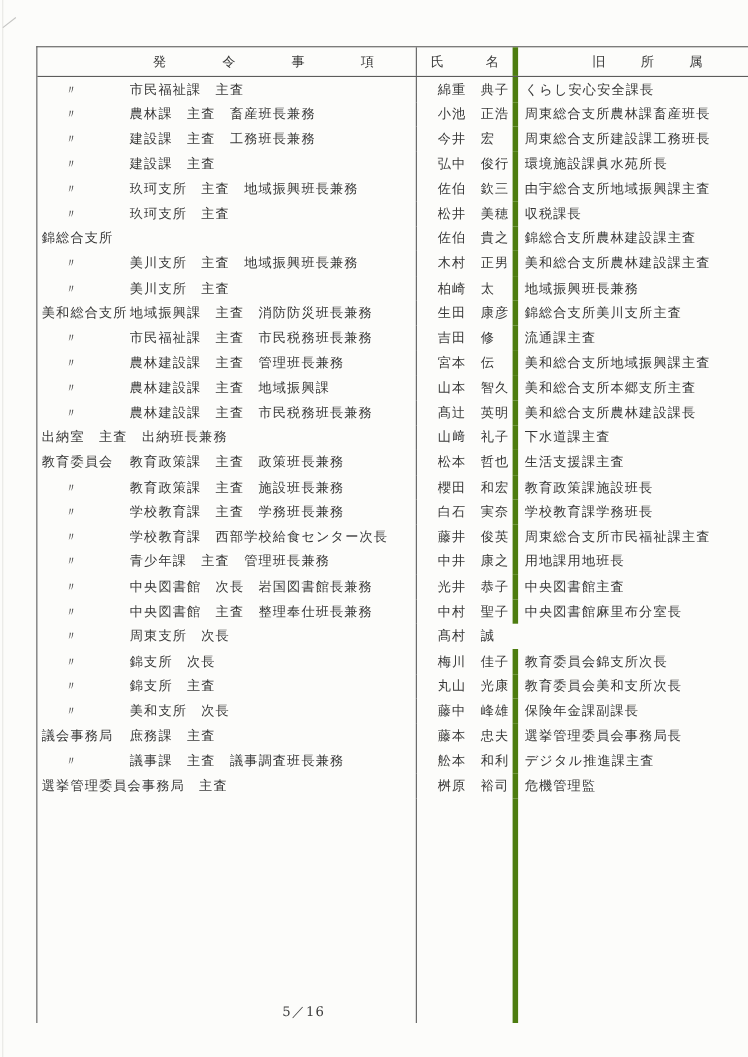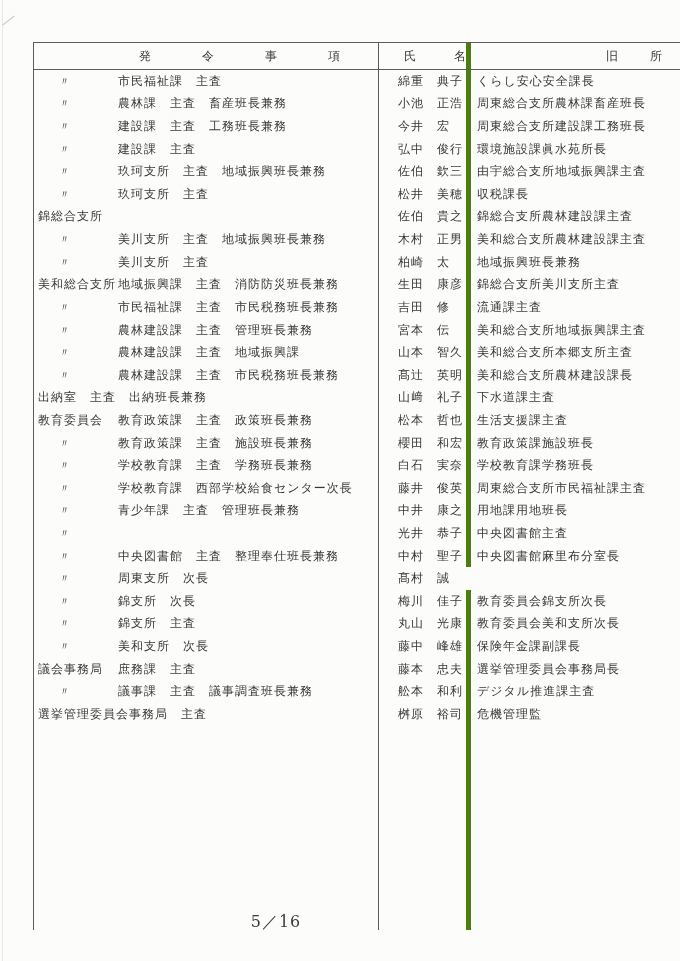--- a/index.html
+++ b/index.html
@@ -29,33 +29,33 @@
     display:flex; align-items:center; box-sizing:border-box;
     font-size:12px; letter-spacing:1px; white-space:nowrap; overflow:hidden;
   }
   .c1 { width:344px; padding-left:4px; }
   .c2 { width:88px; border-left:1px solid #5c5c5c; padding-left:19px; }
   .c3 { flex:1; border-left:5px solid #4d7c0f; padding-left:6px; }
 
   
   .hcell { overflow:visible; }
   .h1 { justify-content:flex-start; padding-left:105px; }
-  .h2, .h3 { justify-content:flex-end; padding-left:0; }
+  .h2, .h3 { justify-content:center; padding-left:0; }
   .hs1 { letter-spacing:51px; margin-right:-51px; }
   .hs2 { letter-spacing:38px; margin-right:-38px; }
   .hs3 { letter-spacing:32px; margin-right:-32px; }
 
   
   .org { display:inline-block; min-width:80px; flex:0 0 auto; }
   .org.ditto { width:80px; min-width:0; padding-left:21px; box-sizing:border-box; font-size:11px; color:#454545; }
   .detail { flex:0 0 auto; }
 
   .page-num {
     position:absolute; left:0; top:912px; width:552px; text-align:center;
-    font-size:16px; letter-spacing:1px; color:#3c3c3c;
+    font-size:12px; letter-spacing:1px; color:#3c3c3c;
   }
 </style>
 </head>
 <body>
 
 <div class="page">
   <div class="scan-edge"></div>
   <div class="scan-mark"></div>
 
   <div class="ptable">
@@ -227,20 +227,21 @@
             <div class="cell c1">
               <span class="org ditto">〃</span>
               <span class="detail">青少年課　主査　管理班長兼務</span>
             </div>
             <div class="cell c2">中井　康之</div>
             <div class="cell c3">用地課用地班長</div>
           </div>
           <div class="trow">
             <div class="cell c1">
               <span class="org ditto">〃</span>
+              <span class="detail">中央図書館　次長　岩国図書館長兼務</span>
             </div>
             <div class="cell c2">光井　恭子</div>
             <div class="cell c3">中央図書館主査</div>
           </div>
           <div class="trow">
             <div class="cell c1">
               <span class="org ditto">〃</span>
               <span class="detail">中央図書館　主査　整理奉仕班長兼務</span>
             </div>
             <div class="cell c2">中村　聖子</div>

